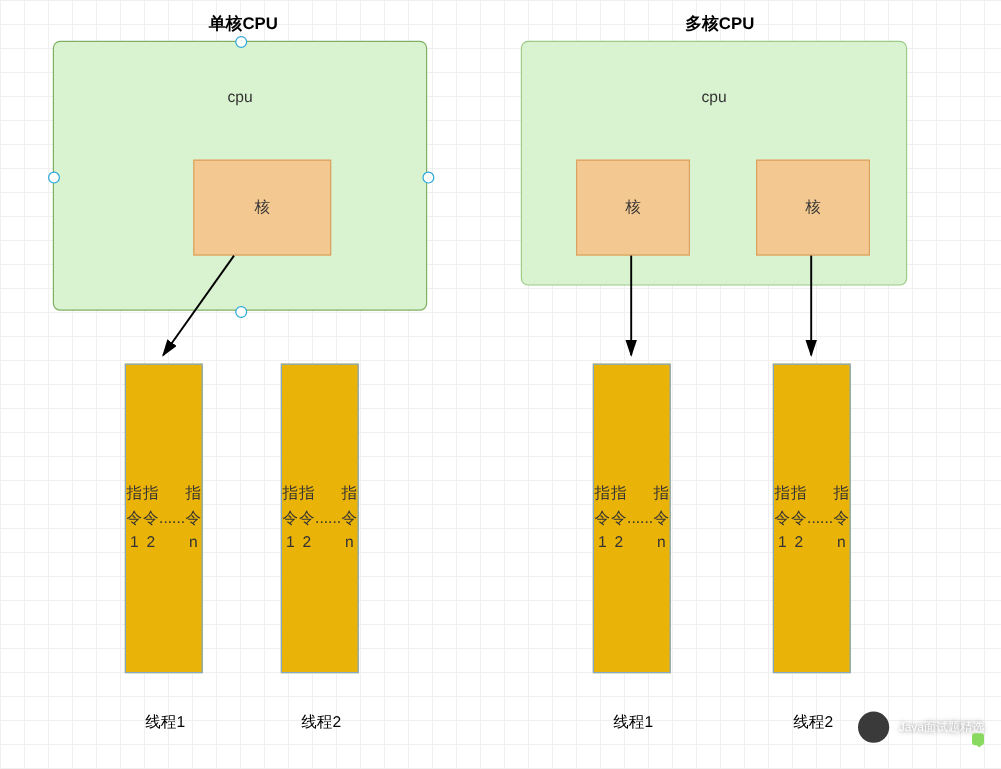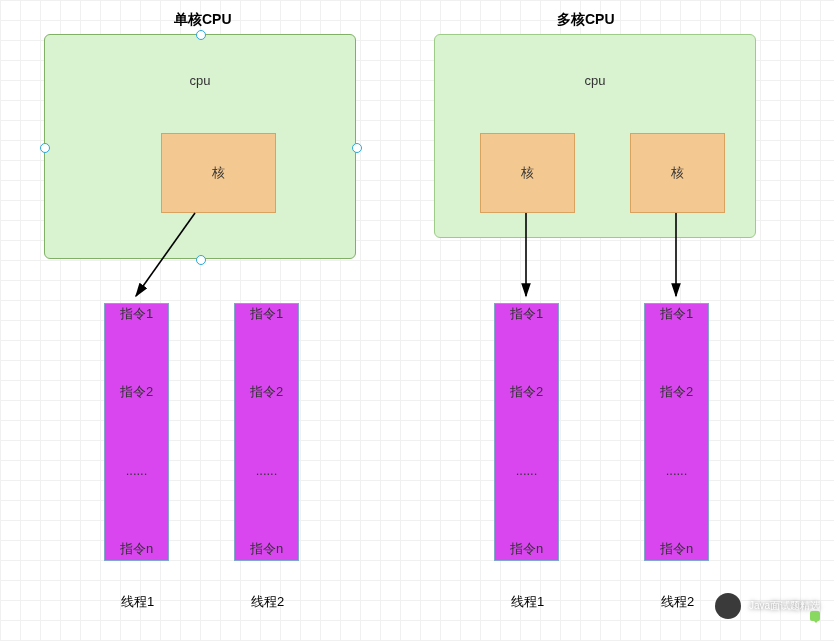--- a/index.html
+++ b/index.html
@@ -56,27 +56,27 @@
   }
   .sel-handle {
     position: absolute;
     width: 10px; height: 10px;
     background: #fff;
     border: 1px solid #2aa7d9;
     border-radius: 50%;
   }
   .thread-box {
     position: absolute;
-    background: #d946ef;
+    background: #eab308;
     border: 1px solid #7FA8C9;
     text-align: center;
     display: flex;
-    flex-direction: column;
+    flex-direction: row;
     align-items: center;
-    justify-content: space-between;
+    justify-content: center;
     font-size: 13px;
     color: #333;
     line-height: 1.6;
   }
   .thread-label {
     position: absolute;
     font-size: 13px;
     font-weight: 400;
     color: #000;
   }
@@ -110,21 +110,21 @@
     border-top:3px solid #89d961;
   }
 </style>
 </head>
 <body>
 
 <div class="grid-bg"></div>
 <div class="canvas">
 
   <div class="title" style="left:174px; top:11px;">单核CPU</div>
-  <div class="title" style="left:557px; top:11px;">多核CPU</div>
+  <div class="title" style="left:571px; top:11px;">多核CPU</div>
 
   <div class="cpu-box selected" style="left:44px; top:34px; width:312px; height:225px;">
     <div class="cpu-label">cpu</div>
     <div class="core-box" style="left:116px; top:98px; width:115px; height:80px;">
       <span>核</span>
     </div>
 
     <span class="sel-handle" style="left:151px; top:-5px;"></span>
     <span class="sel-handle" style="left:151px; top:220px;"></span>
     <span class="sel-handle" style="left:-5px; top:108px;"></span>

